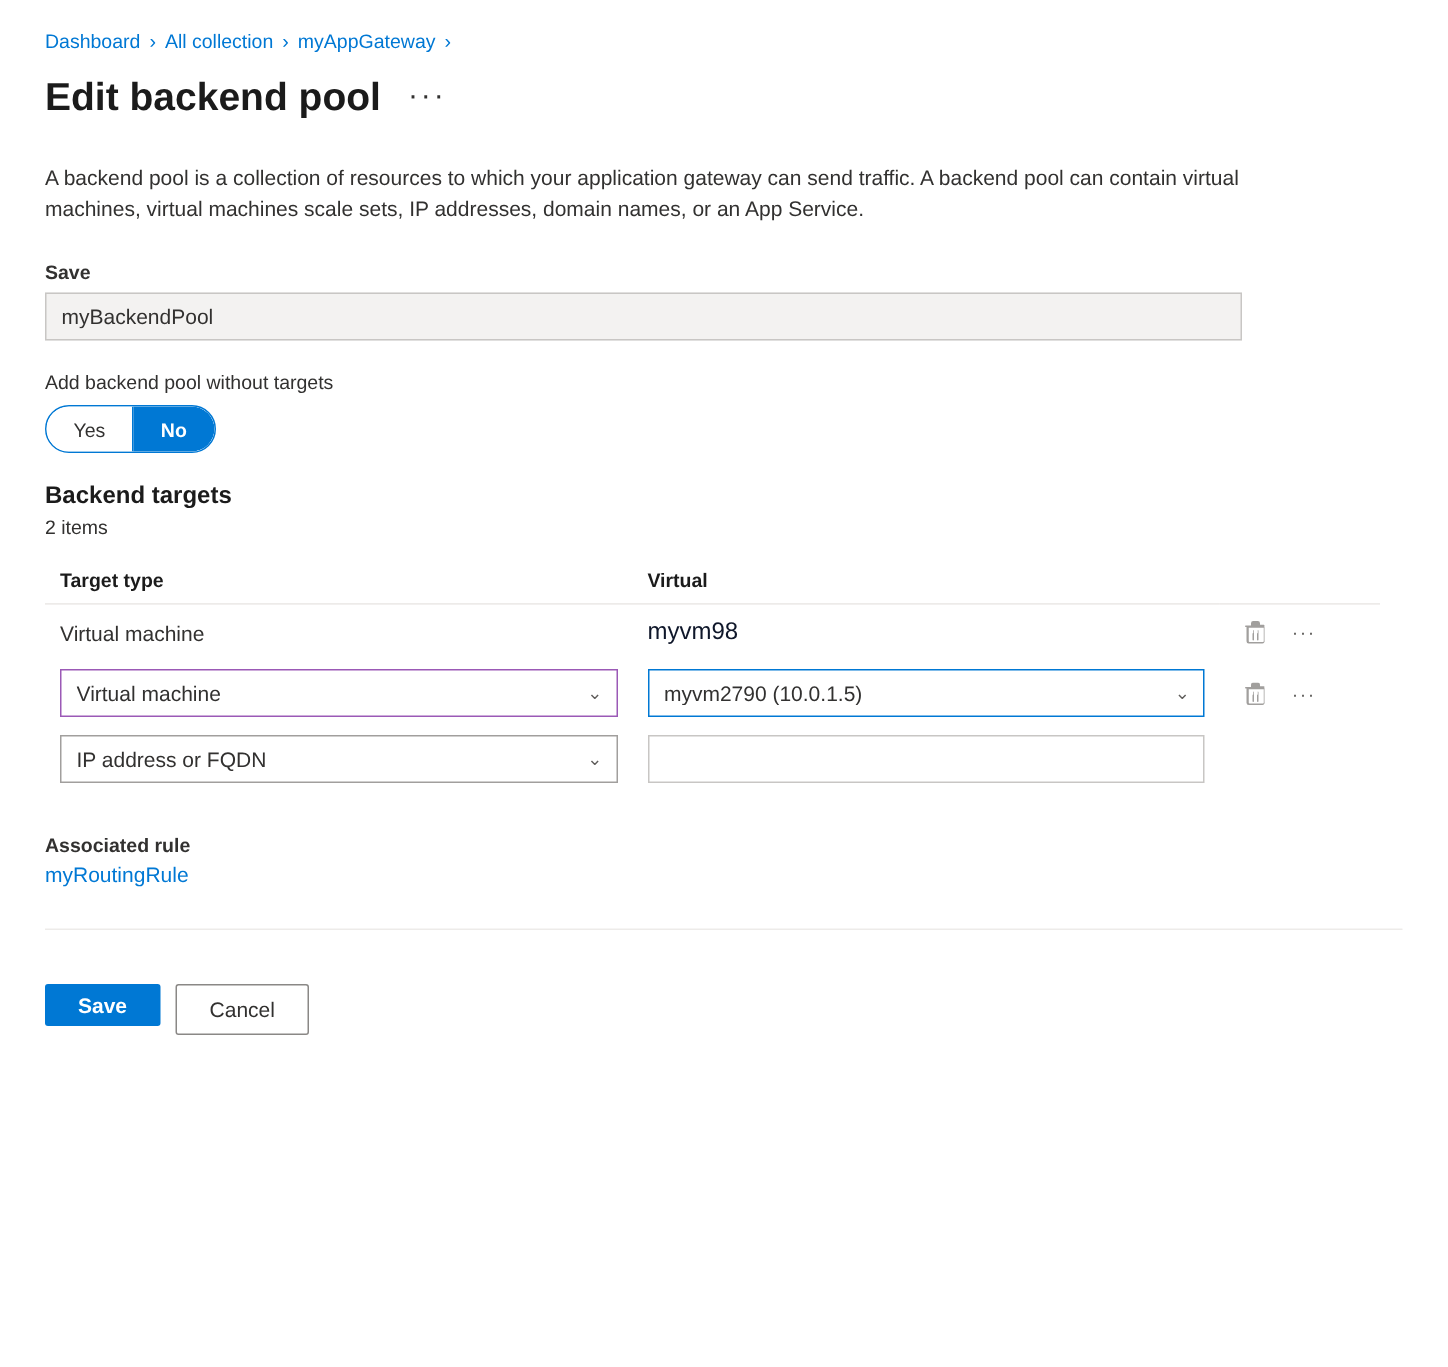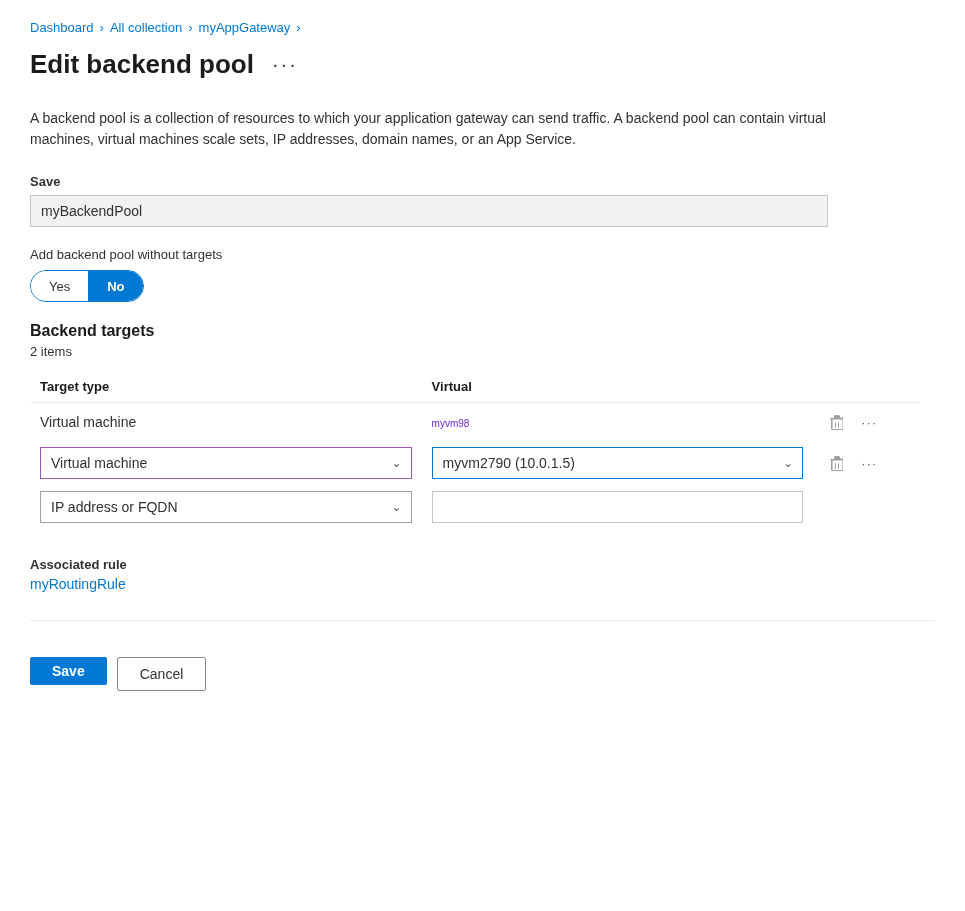--- a/index.html
+++ b/index.html
@@ -153,22 +153,22 @@
     .col-type { width: 44%; }
     .col-target { width: 44%; }
     .col-actions { width: 12%; }
 
     
     .static-target-type {
       font-size: 14px;
       color: #323130;
     }
     .static-target-value {
-      font-size: 10px;
-      color: #6d28d9;
+      font-size: 16px;
+      color: #0f172a;
     }
 
     
     .dropdown-wrapper {
       position: relative;
       display: inline-block;
       width: 100%;
     }
     .dropdown-select {
       width: 100%;

